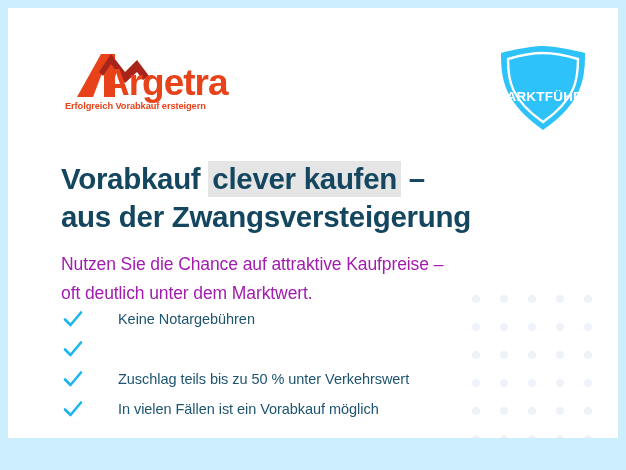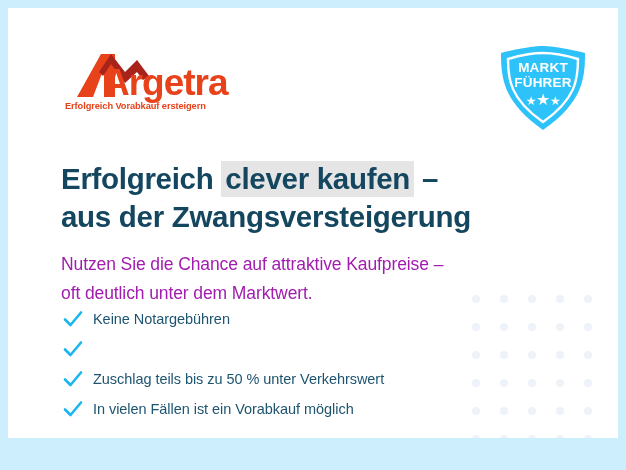--- a/index.html
+++ b/index.html
@@ -88,21 +88,21 @@
     height: 88px;
   }
   .badge svg { display: block; }
   .badge-text {
     position: absolute;
     left: 0;
     top: 0;
     width: 96px;
     height: 88px;
     display: flex;
-    flex-direction: column;
+    flex-direction: row;
     align-items: center;
     justify-content: flex-start;
     padding-top: 16px;
     box-sizing: border-box;
     pointer-events: none;
   }
   .badge-line {
     color: #ffffff;
     font-weight: bold;
     font-size: 13.5px;
@@ -156,20 +156,21 @@
     top: 296px;
     width: 470px;
     margin: 0;
     padding: 0;
     list-style: none;
   }
   .benefit {
     display: flex;
     align-items: center;
     height: 30px;
+    gap: 25px;
   }
   .check-icon {
     width: 22px;
     height: 22px;
     flex: 0 0 22px;
     margin-right: 9px;
     display: block;
   }
   .benefit-label {
     font-size: 14.5px;
@@ -237,21 +238,21 @@
       <div class="badge-text">
         <div class="badge-line">MARKT</div>
         <div class="badge-line">FÜHRER</div>
         <div class="badge-stars">
           <span>★</span><span class="big">★</span><span>★</span>
         </div>
       </div>
     </div>
 
     <h1 class="headline">
-      <span>Erfolgreich </span><span class="hl-mark">clever kaufen</span><span> –</span><br>
+      <span>Vorabkauf </span><span class="hl-mark">clever kaufen</span><span> –</span><br>
       <span>aus der Zwangsversteigerung</span>
     </h1>
 
     <p class="subhead">
       <span>Nutzen Sie die Chance auf attraktive Kaufpreise –</span><br>
       <span>oft deutlich unter dem Marktwert.</span>
     </p>
 
     <ul class="benefits">
       <li class="benefit">

